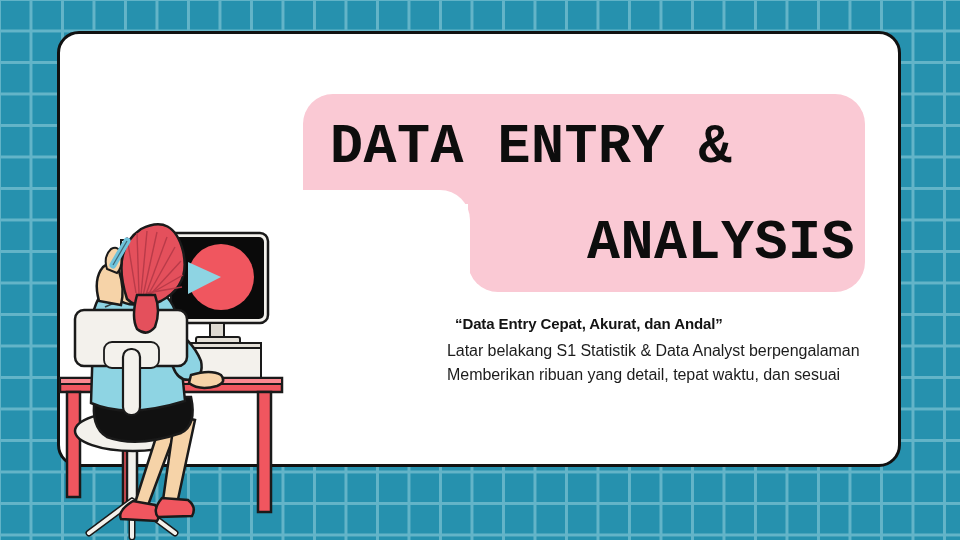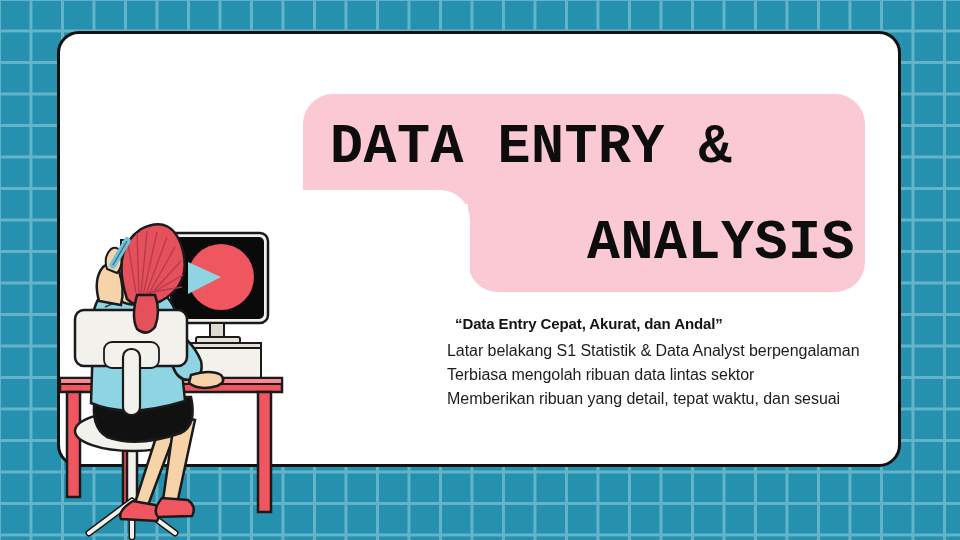--- a/index.html
+++ b/index.html
@@ -101,21 +101,20 @@
     <div class="notch"></div>
     <div class="title-text">
       <div class="title-line l1">DATA ENTRY &amp;</div>
       <div class="title-line l2">ANALYSIS</div>
     </div>
   </div>
 
   <div class="body-block">
     <div class="subtitle">“Data Entry Cepat, Akurat, dan Andal”</div>
     <div class="body-line">Latar belakang S1 Statistik &amp; Data Analyst berpengalaman</div>
-    <div class="body-line">Terbiasa mengolah ribuan data lintas sektor</div>
     <div class="body-line">Memberikan ribuan yang detail, tepat waktu, dan sesuai</div>
   </div>
 
   <div class="illus">
     <svg width="320" height="325" viewBox="0 0 320 325" xmlns="http://www.w3.org/2000/svg">
       <defs>
         <clipPath id="screenclip">
           <rect x="113" y="20" width="98" height="86" rx="6"></rect>
         </clipPath>
       </defs>

